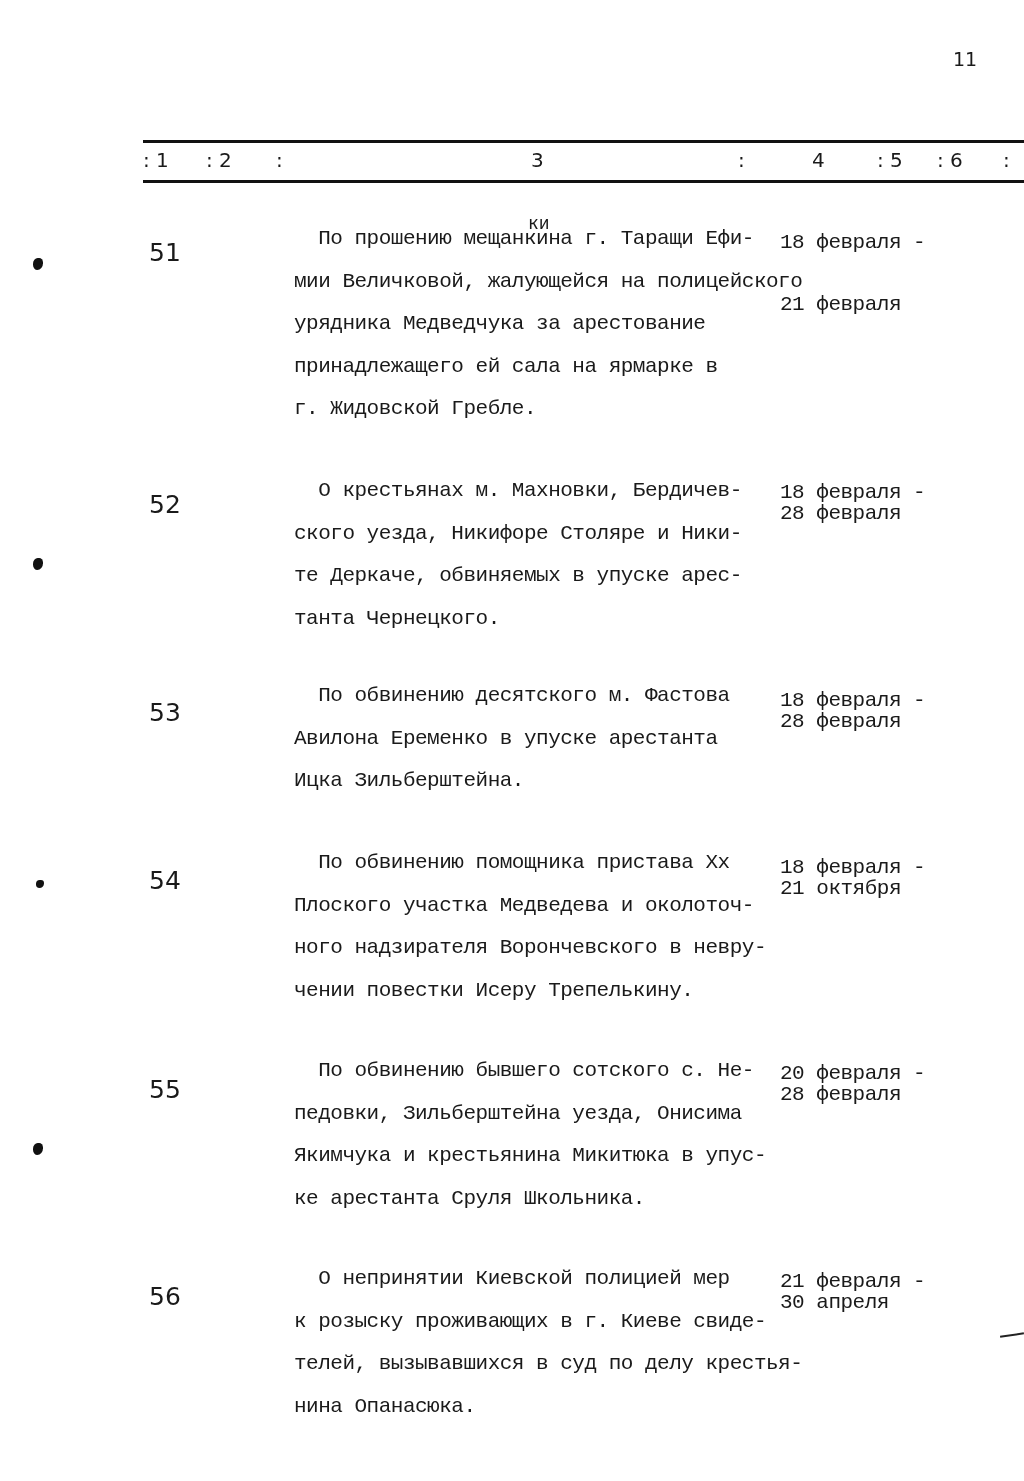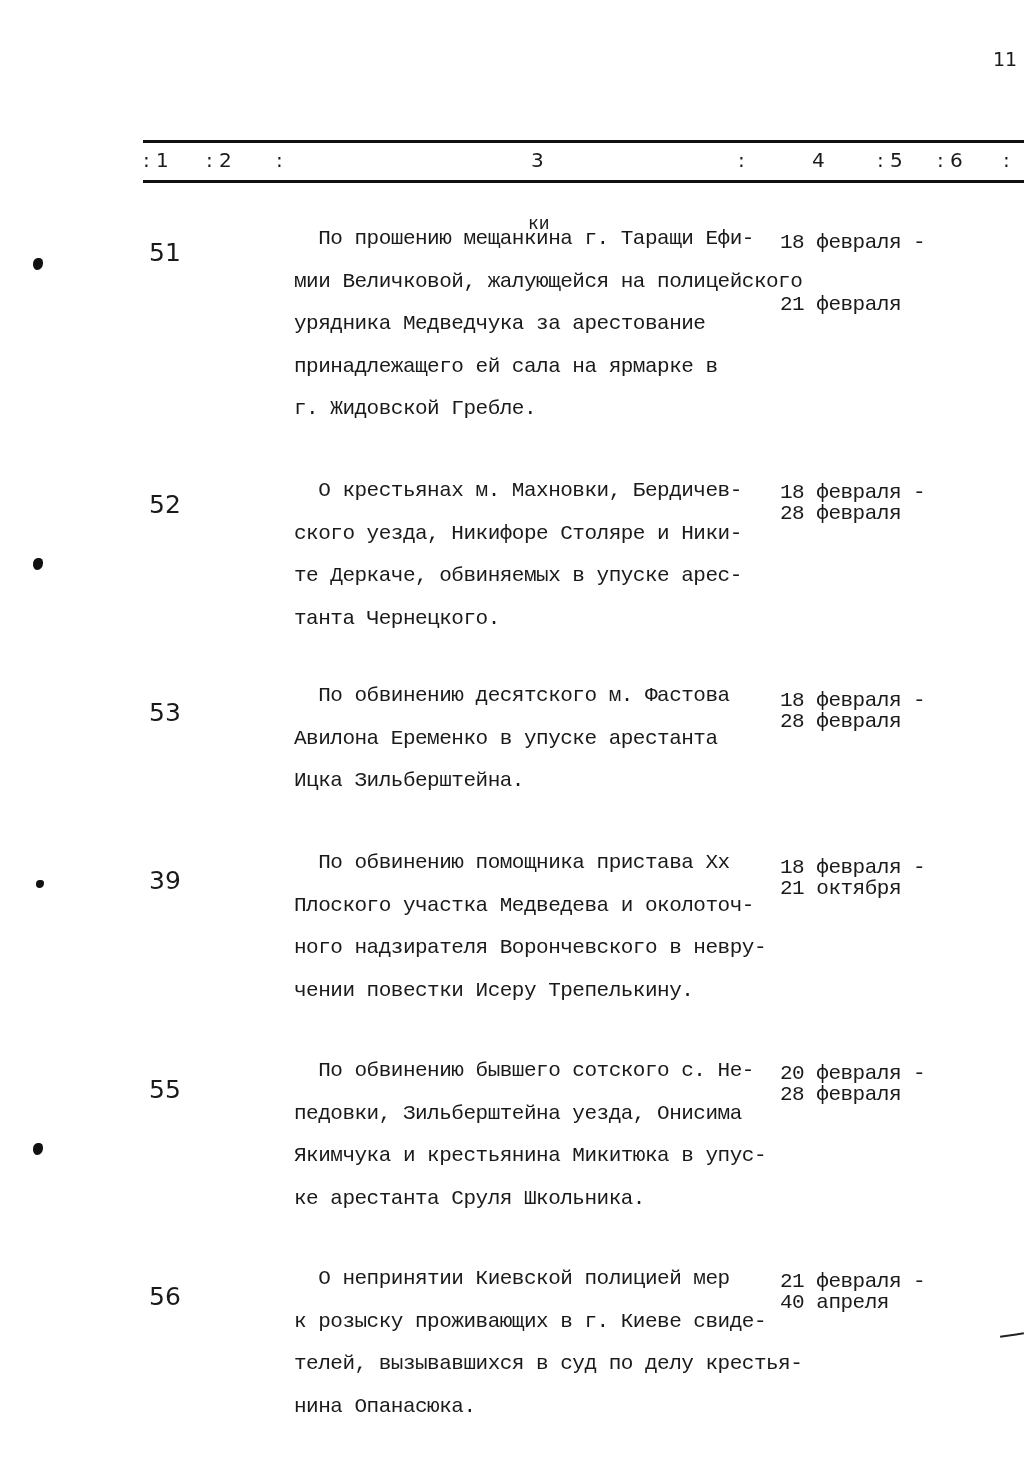--- a/index.html
+++ b/index.html
@@ -1,21 +1,21 @@
 <!DOCTYPE html>
 <html><head>
 <meta charset="utf-8">
 <style>
   html, body { margin: 0; padding: 0; }
   body {
     width: 1024px; height: 1481px; background: #ffffff; position: relative;
     overflow: hidden; color: #1a1a1a;
     font-family: "Liberation Mono", "DejaVu Sans Mono", monospace;
   }
-  .page-num { position: absolute; left: 953px; top: 48px; font-family: "DejaVu Sans", sans-serif; font-size: 19px; margin-left: 40px; }
+  .page-num { position: absolute; left: 953px; top: 48px; font-family: "DejaVu Sans", sans-serif; font-size: 19px; }
   .rule { position: absolute; left: 143px; width: 881px; background: #111; }
   .rule.top { top: 140px; height: 3px; }
   .rule.bottom { top: 180px; height: 3px; }
   .col-header { position: absolute; top: 148px; font-family: "DejaVu Sans", sans-serif; font-size: 20px; }
   .row-num { position: absolute; left: 149px; font-family: "DejaVu Sans", sans-serif; font-size: 25px; }
   .desc { position: absolute; left: 294px; width: 500px; font-size: 21px; line-height: 42.5px; letter-spacing: -0.5px; white-space: pre; }
   .date { position: absolute; left: 780px; font-size: 21px; line-height: 22px; letter-spacing: -0.5px; white-space: pre; }
   .ins { position: absolute; font-size: 18px; }
   .blot { position: absolute; width: 10px; height: 12px; background: #111; border-radius: 50% 40% 60% 45%; }
   .margin-tick { position: absolute; left: 1000px; top: 1334px; width: 24px; height: 2px; background: #222; transform: rotate(-8deg); }
@@ -70,21 +70,21 @@
 <div>
   <div class="row-num" style="top:698px">53</div>
   <div class="desc" style="top:675px">  По обвинению десятского м. Фастова
 Авилона Еременко в упуске арестанта
 Ицка Зильберштейна.</div>
   <div class="date" style="top:690px">18 февраля -</div>
   <div class="date" style="top:711px">28 февраля</div>
 </div>
 
 <div>
-  <div class="row-num" style="top:866px">39</div>
+  <div class="row-num" style="top:866px">54</div>
   <div class="desc" style="top:842px">  По обвинению помощника пристава Хх
 Плоского участка Медведева и околоточ-
 ного надзирателя Ворончевского в невру-
 чении повестки Исеру Трепелькину.</div>
   <div class="date" style="top:857px">18 февраля -</div>
   <div class="date" style="top:878px">21 октября</div>
 </div>
 
 <div>
   <div class="row-num" style="top:1075px">55</div>
@@ -96,14 +96,14 @@
   <div class="date" style="top:1084px">28 февраля</div>
 </div>
 
 <div>
   <div class="row-num" style="top:1282px">56</div>
   <div class="desc" style="top:1258px">  О непринятии Киевской полицией мер
 к розыску проживающих в г. Киеве свиде-
 телей, вызывавшихся в суд по делу крестья-
 нина Опанасюка.</div>
   <div class="date" style="top:1271px">21 февраля -</div>
-  <div class="date" style="top:1292px">40 апреля</div>
+  <div class="date" style="top:1292px">30 апреля</div>
 </div>
 
 </body></html>

